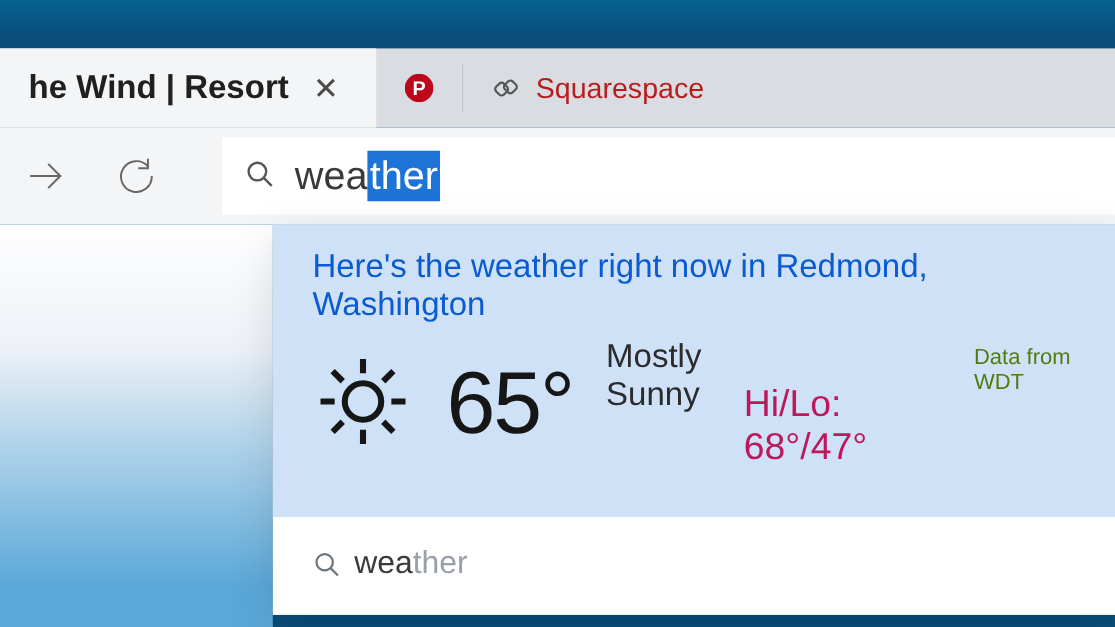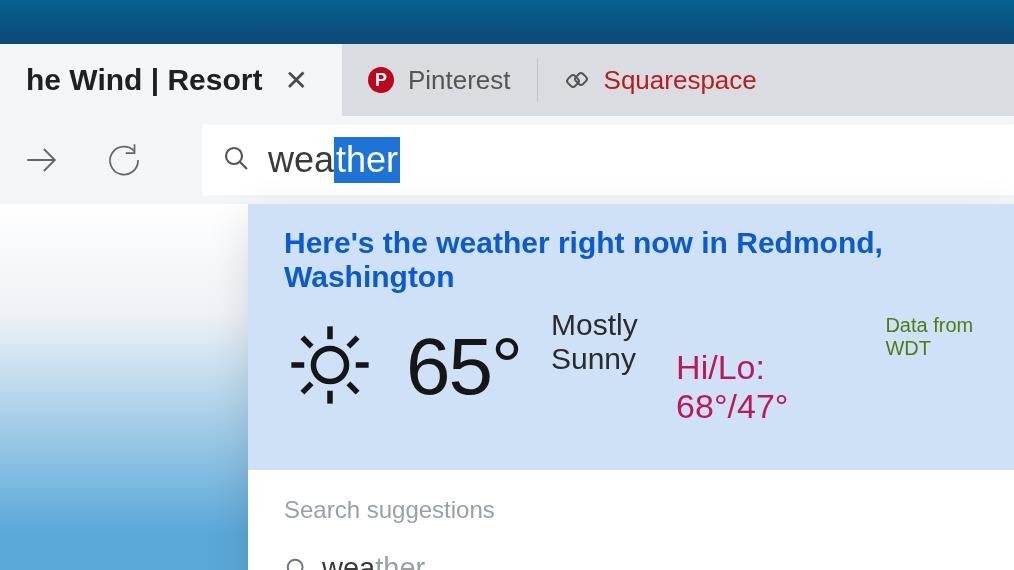--- a/index.html
+++ b/index.html
@@ -72,21 +72,21 @@
   .dropdown {
     position: absolute; top: 204px; left: 248px; right: 0;
     background: #fff;
     box-shadow: 0 12px 40px rgba(0,0,0,0.12);
   }
   .weather-card {
     background: #cfe1f7;
     padding: 22px 36px 44px 36px;
   }
   .weather-headline {
-    color: #0a5bd1; font-size: 30px; font-weight: 700;
+    color: #0a5bd1; font-size: 30px; font-weight: 400;
     margin-bottom: 14px;
   }
   .weather-body {
     display: flex; align-items: center; gap: 30px; justify-content: center;
   }
   .sun-icon svg { stroke: #161616; fill: none; stroke-width: 6; }
   .temp {
     font-size: 80px; font-weight: 300; color: #161616; letter-spacing: -2px;
   }
   .cond-block { display: flex; flex-direction: row; gap: 6px; }
@@ -126,21 +126,20 @@
     <span>he Wind | Resort</span>
     <span class="close">✕</span>
   </div>
   <div class="tab pinterest">
     <span class="favicon">
       <svg viewBox="0 0 26 26" width="26" height="26">
           <circle cx="13" cy="13" r="13"></circle>
           <text x="13" y="19" text-anchor="middle">P</text>
         </svg>
     </span>
-    <span>Pinterest</span>
   </div>
   <div class="tab-divider"></div>
   <div class="tab squarespace">
     <span class="favicon">
       <svg viewBox="0 0 26 26" width="26" height="26" stroke-width="2" fill="none">
           <rect x="4" y="9" width="10" height="10" rx="3" transform="rotate(-45 9 14)"></rect>
           <rect x="12" y="7" width="10" height="10" rx="3" transform="rotate(-45 17 12)"></rect>
         </svg>
     </span>
     <span>Squarespace</span>
@@ -196,21 +195,20 @@
       <span class="temp">65°</span>
       <div class="cond-block">
         <span class="cond">Mostly Sunny</span>
         <span class="hilo">Hi/Lo: 68°/47°</span>
       </div>
       <span class="attribution">Data from WDT</span>
     </div>
   </div>
 
   <div class="suggestions">
-    <div class="sugg-header">Search suggestions</div>
     <div class="sugg-row">
       <svg viewBox="0 0 28 28" width="26" height="26">
           <circle cx="12" cy="12" r="8"></circle>
           <line x1="18" y1="18" x2="25" y2="25"></line>
         </svg>
       <span>
         <span class="typed">wea</span><span class="rest">ther</span>
       </span>
     </div>
   </div>

